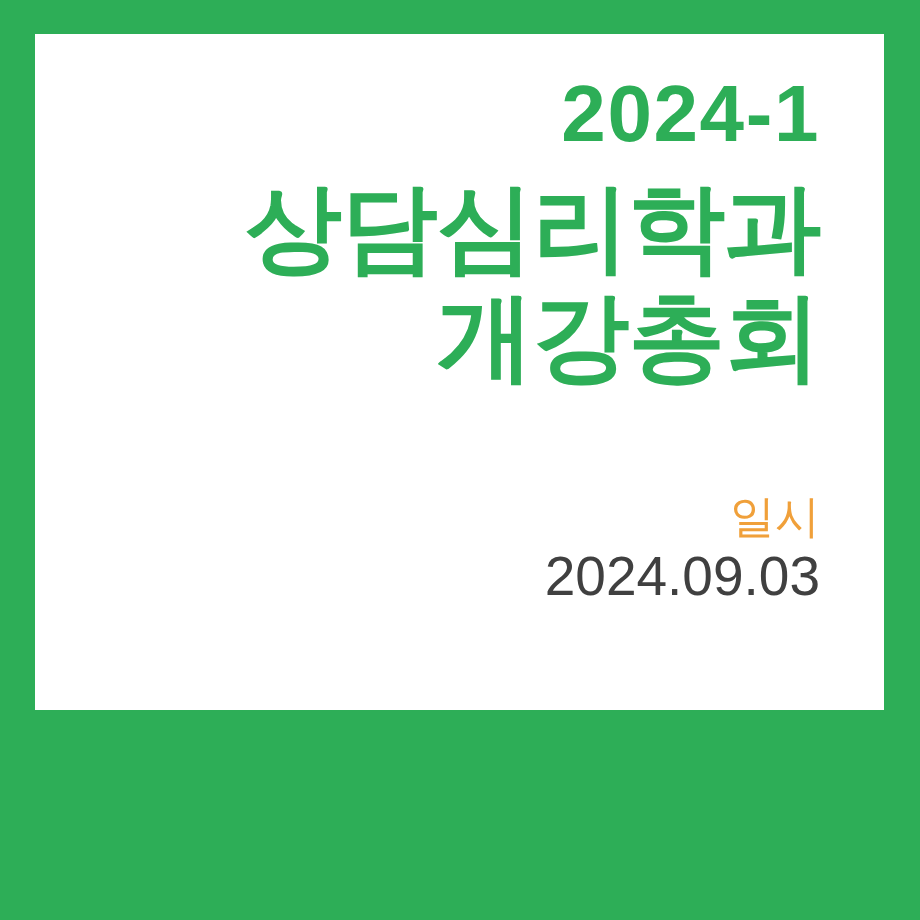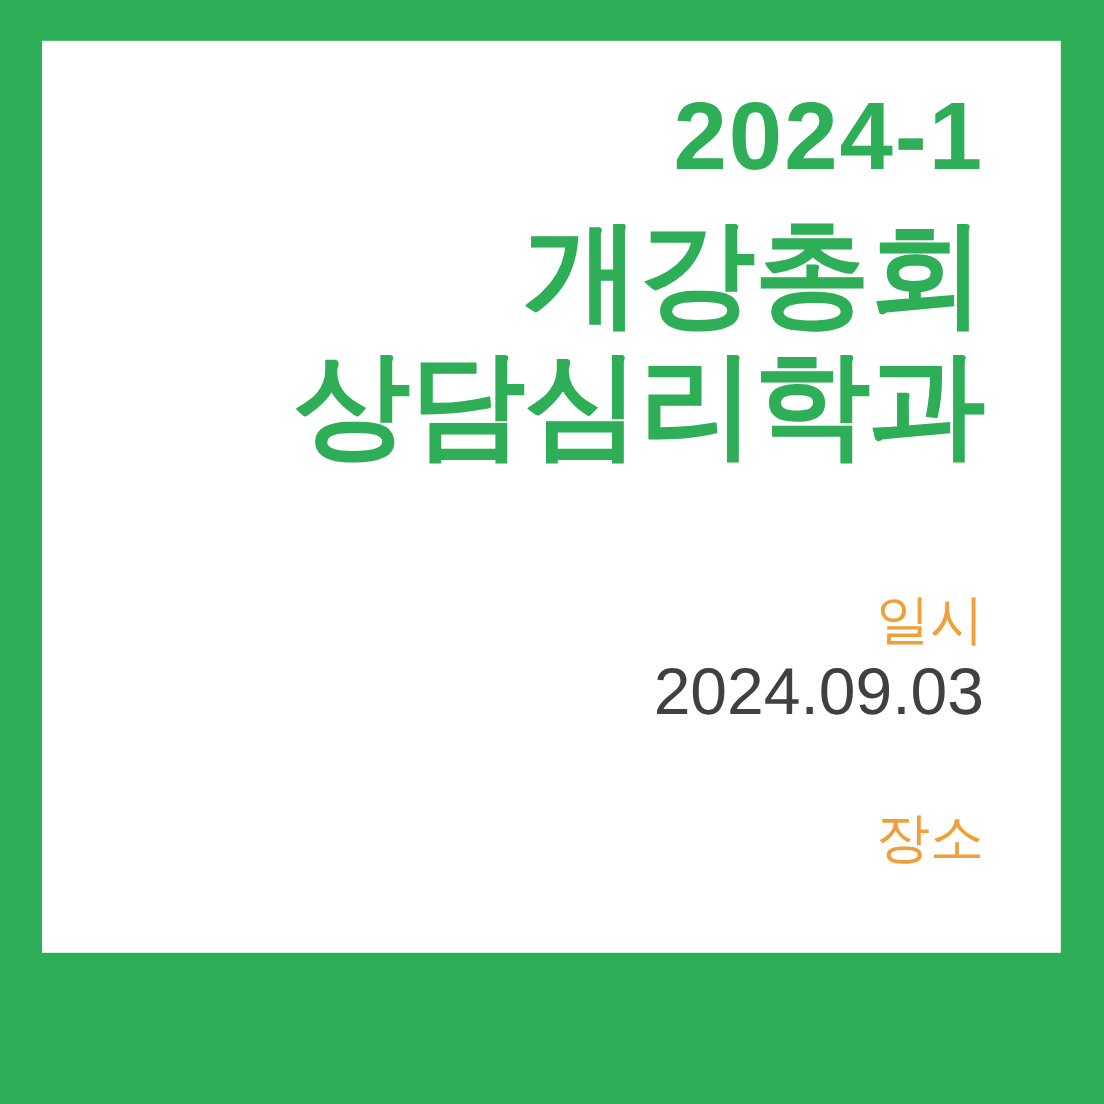--- a/index.html
+++ b/index.html
@@ -19,21 +19,21 @@
     box-sizing: border-box;
     background: #2DAE57;
     overflow: hidden;
   }
 
   #inner-panel {
     position: absolute;
     left: 35px;
     top: 34px;
     width: 849px;
-    height: 760px;
+    height: 676px;
     background: #ffffff;
     box-sizing: border-box;
     overflow: hidden;
   }
 
   
   #headline-block {
     position: absolute;
     right: 64px;
     top: 38px;
@@ -123,33 +123,32 @@
 </style>
 </head>
 <body>
 
 <div id="poster">
 
   <div id="inner-panel">
 
     <div id="headline-block">
       <span class="headline-line" id="headline-term">2024-1</span>
+      <span class="headline-line" id="headline-dept">상담심리학과</span>
       <span class="headline-line" id="headline-event">개강총회</span>
-      <span class="headline-line" id="headline-dept">상담심리학과</span>
     </div>
 
     <div id="info-block">
 
       <div class="info-group">
         <span class="info-label">일시</span>
         <span class="info-value">2024.09.03</span>
       </div>
 
       <div class="info-group">
-        <span class="info-label">장소</span>
       </div>
 
     </div>
 
     <div id="footer-credit">세명대학교 상담심리학과</div>
 
   </div>
 </div>
 
 </body></html>

